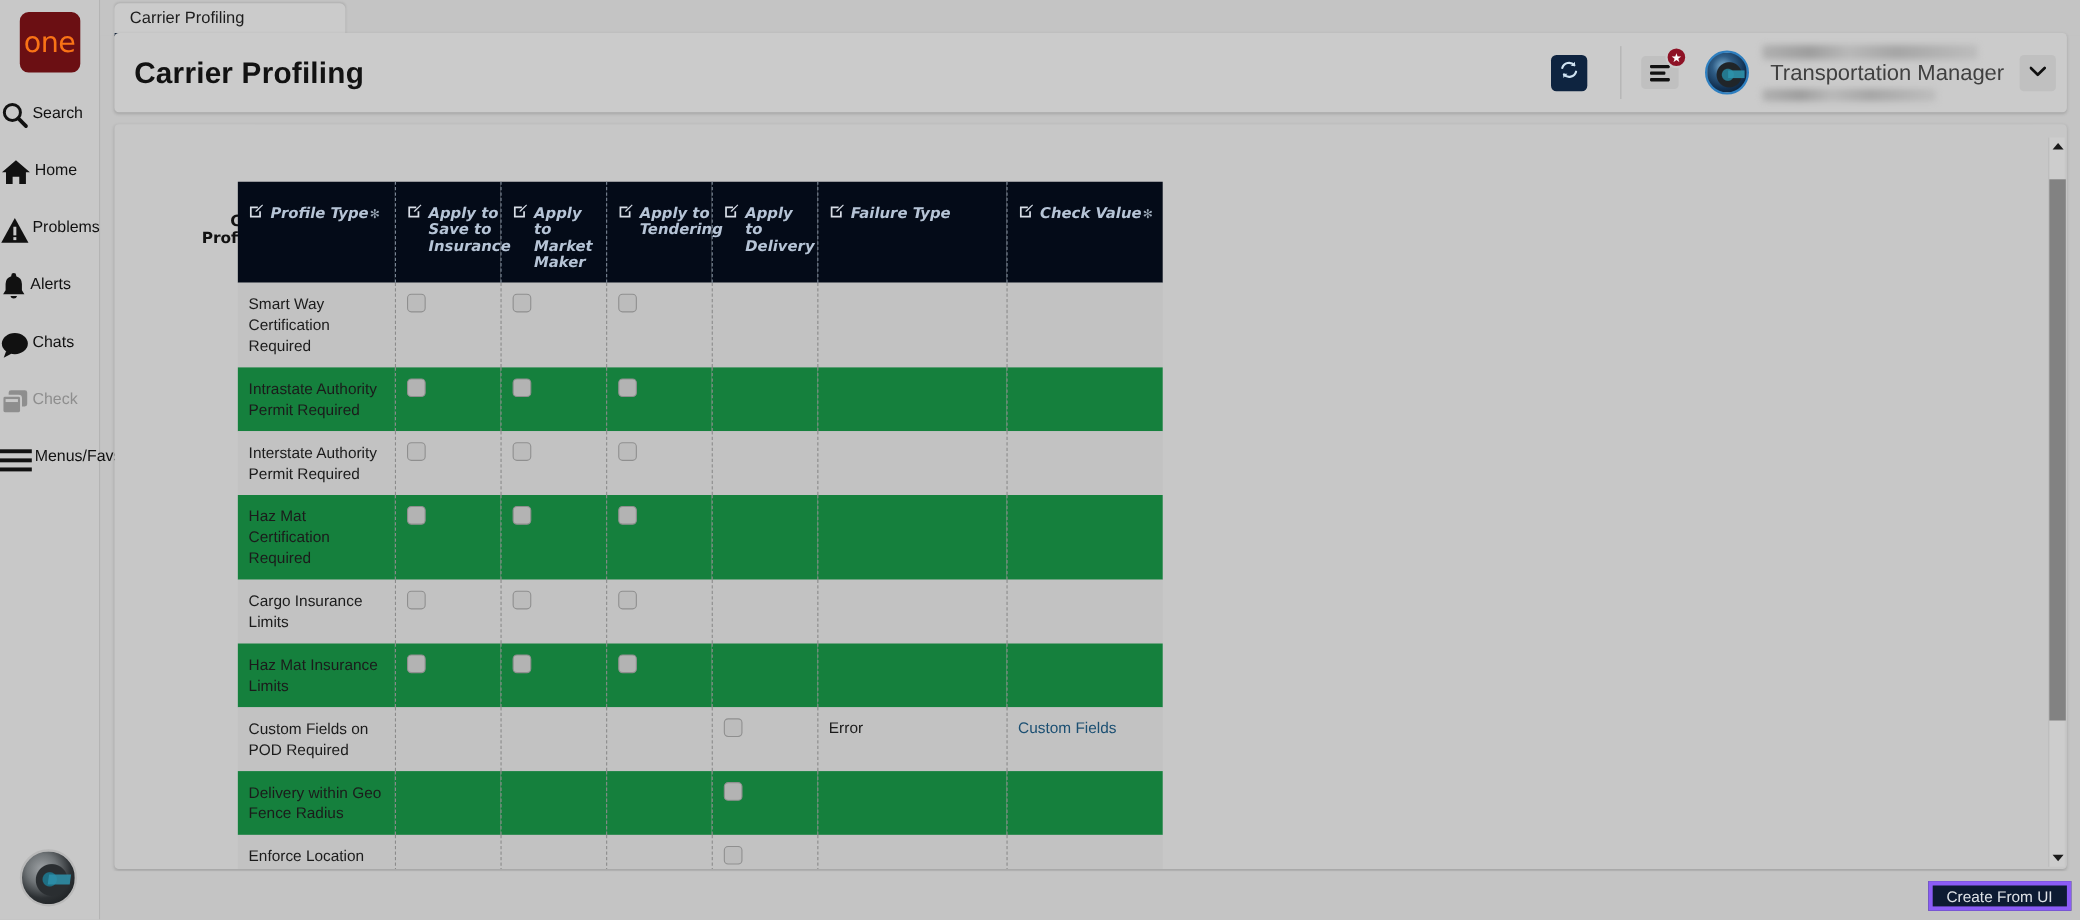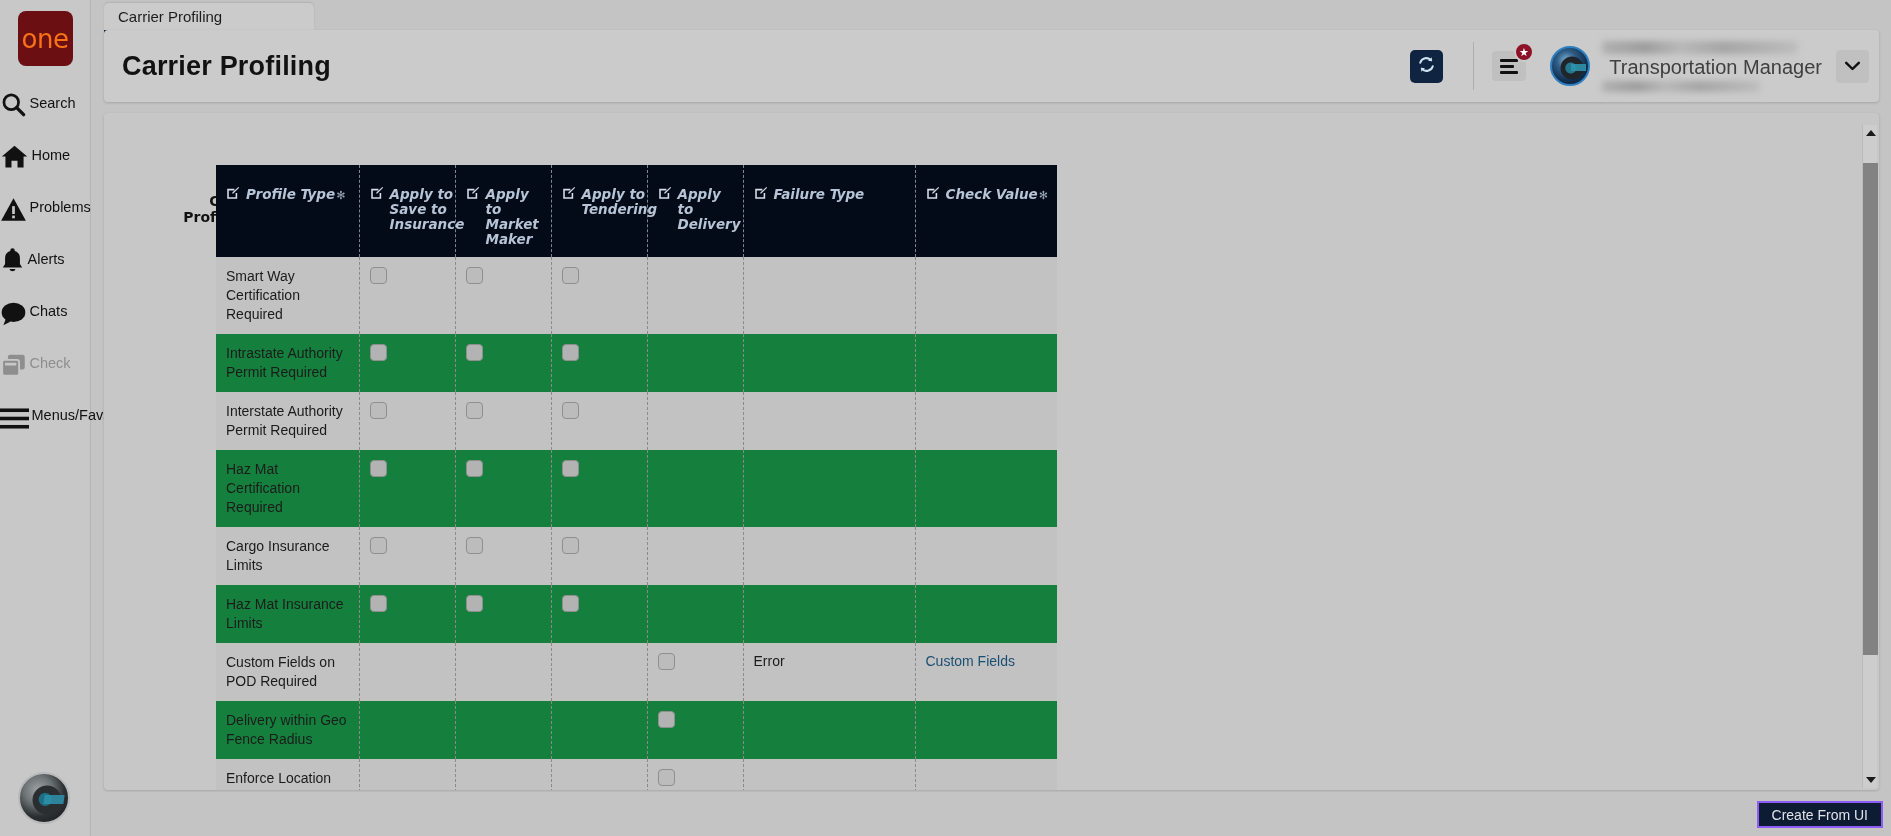--- a/index.html
+++ b/index.html
@@ -169,21 +169,21 @@
   #vscroll .arw { width: 15px; height: 16px; display: flex; align-items: center; justify-content: center; cursor: pointer; }
   #vscroll .thumb { position: absolute; left: 0; top: 38px; width: 15px; height: 492px; background: #828282; cursor: pointer; }
   #vscroll .arw-dn { position: absolute; bottom: 0; left: 0; }
   .tri-up { width: 0; height: 0; border-left: 5px solid transparent; border-right: 5px solid transparent; border-bottom: 6px solid #1a1a1a; }
   .tri-dn { width: 0; height: 0; border-left: 5px solid transparent; border-right: 5px solid transparent; border-top: 6px solid #1a1a1a; }
 
   
   #footer { position: absolute; left: 91px; right: 0; bottom: 0; height: 44px; background: #c4c4c4; }
   #create-btn {
     position: absolute; right: 8px; bottom: 8px; height: 27px; padding: 0 13px;
-    background: #0d1b33; color: #dfe3e8; border: 2px solid #8b5cf6;
+    background: #0d1b33; color: #dfe3e8; border: 4px solid #8b5cf6;
     display: flex; align-items: center; font-size: 14px; cursor: pointer;
   }
 </style>
 </head>
 <body>
 
 <div id="app">
 
   <div id="rail">
     <div id="logo">

